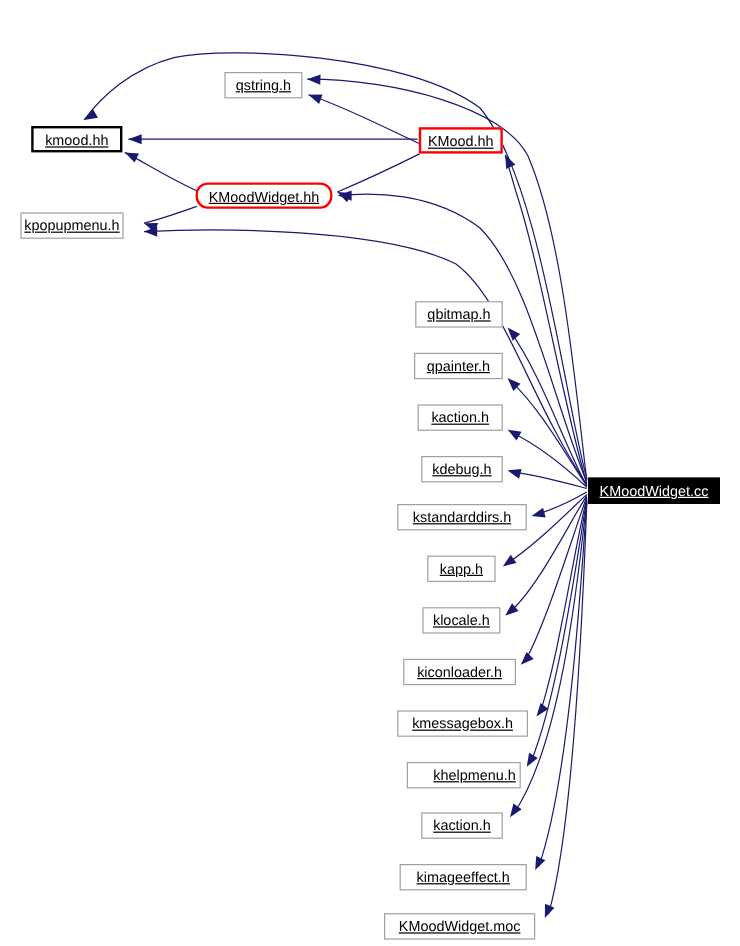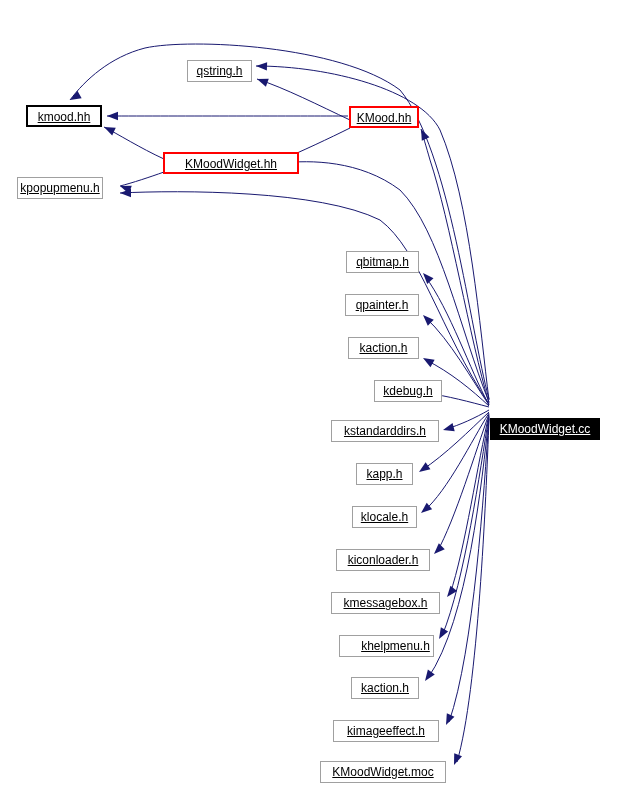--- a/index.html
+++ b/index.html
@@ -100,31 +100,31 @@
       <path d="M 489,418 C 484,490 474,650 449,722" fill="none" stroke="#191970" stroke-width="1"></path>
       <polygon points="0,0 -11,-4.2 -11,4.2" fill="#191970" transform="translate(446,725) rotate(115)"></polygon>
       <path d="M 489,419 C 486,500 478,690 457,762" fill="none" stroke="#191970" stroke-width="1"></path>
       <polygon points="0,0 -11,-4.2 -11,4.2" fill="#191970" transform="translate(454,765) rotate(112)"></polygon>
     </svg>
 
   <div id="nodes-layer">
       <div class="node" style="left: 187px; top: 60px; width: 65px;"><span>qstring.h</span></div>
       <div class="node border-black" style="left: 26px; top: 105px; width: 76px;"><span>kmood.hh</span></div>
       <div class="node border-red" style="left: 349px; top: 106px; width: 70px;"><span>KMood.hh</span></div>
-      <div class="node border-red" style="left: 163px; top: 152px; width: 136px;"><span>KMoodWidget.hh</span></div>
+      <div class="node border-red" style="left: 163px; top: 152px; width: 114px; border-radius: 10px;"><span>KMoodWidget.hh</span></div>
       <div class="node" style="left: 17px; top: 177px; width: 86px;"><span>kpopupmenu.h</span></div>
       <div class="node" style="left: 346px; top: 251px; width: 73px;"><span>qbitmap.h</span></div>
       <div class="node" style="left: 345px; top: 294px; width: 74px;"><span>qpainter.h</span></div>
       <div class="node" style="left: 348px; top: 337px; width: 71px;"><span>kaction.h</span></div>
-      <div class="node" style="left: 351px; top: 380px; width: 68px; margin-left: 23px;"><span>kdebug.h</span></div>
+      <div class="node" style="left: 351px; top: 380px; width: 68px;"><span>kdebug.h</span></div>
       <div class="node" style="left: 331px; top: 420px; width: 108px;"><span>kstandarddirs.h</span></div>
       <div class="node" style="left: 356px; top: 463px; width: 57px;"><span>kapp.h</span></div>
       <div class="node" style="left: 352px; top: 506px; width: 65px;"><span>klocale.h</span></div>
       <div class="node" style="left: 336px; top: 549px; width: 94px;"><span>kiconloader.h</span></div>
       <div class="node" style="left: 331px; top: 592px; width: 109px;"><span>kmessagebox.h</span></div>
       <div class="node" style="left: 339px; top: 635px; width: 95px; padding-left: 18px;"><span>khelpmenu.h</span></div>
       <div class="node" style="left: 351px; top: 677px; width: 68px;"><span>kaction.h</span></div>
       <div class="node" style="left: 333px; top: 720px; width: 106px;"><span>kimageeffect.h</span></div>
       <div class="node" style="left: 320px; top: 761px; width: 126px;"><span>KMoodWidget.moc</span></div>
-      <div class="node current" style="left: 490px; top: 418px; width: 110px;"><span>KMoodWidget.cc</span></div>
+      <div class="node current" style="left: 490px; top: 398px; width: 110px;"><span>KMoodWidget.cc</span></div>
     </div>
 
 </div>
 
 </body></html>

